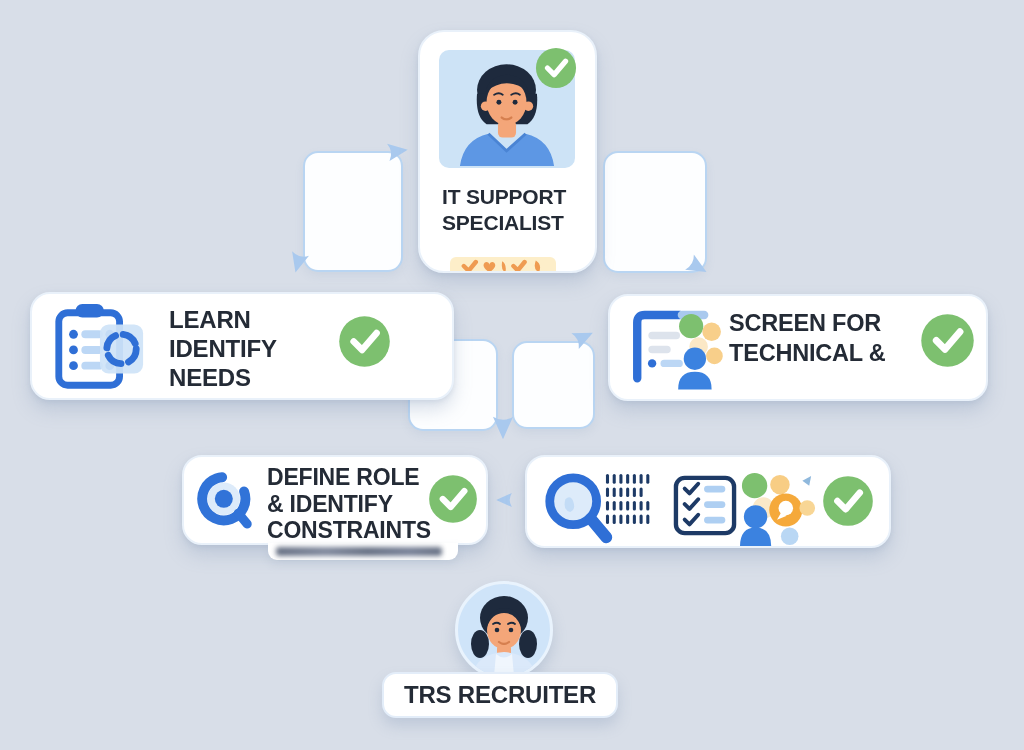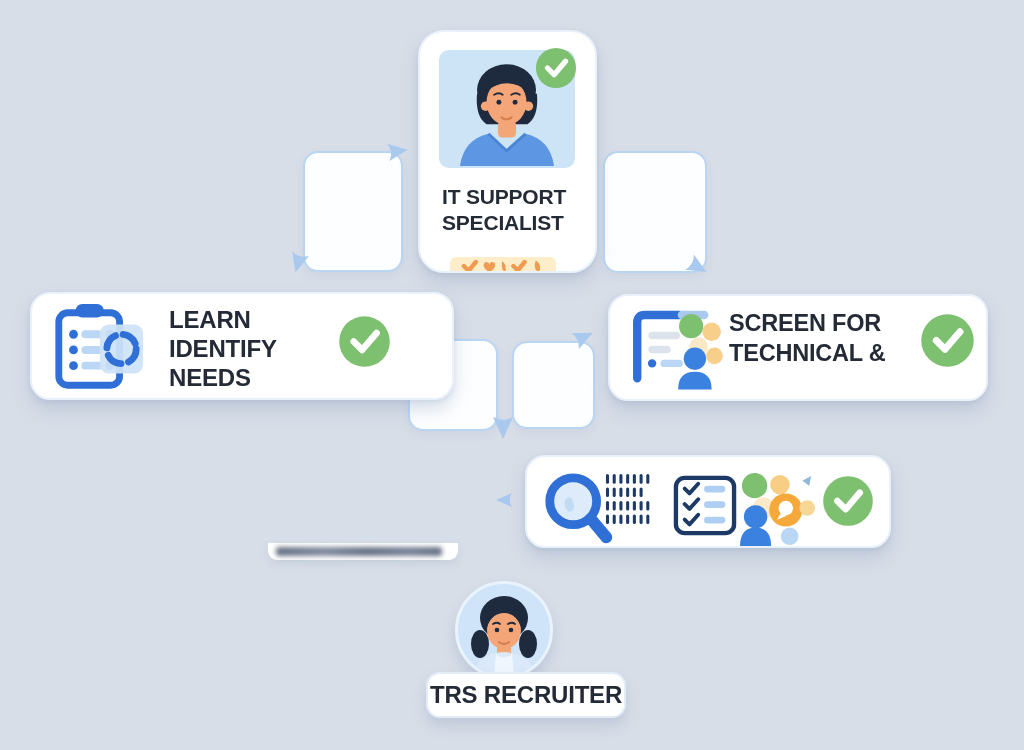--- a/index.html
+++ b/index.html
@@ -144,20 +144,37 @@
     <div class="txt" style="left:119px;top:12px;font-size:23.5px;line-height:30px;">
       <div>SCREEN FOR</div>
       <div>TECHNICAL &amp;</div>
     </div>
     <svg class="check" style="left:310px;top:17px;" width="55" height="55" viewBox="0 0 44 44">
       <circle cx="22" cy="22" r="21" fill="#7dc06f"></circle>
       <path d="M13 22 L20 29 L32 15" stroke="#ffffff" stroke-width="5.5" fill="none" stroke-linecap="round" stroke-linejoin="round"></path>
     </svg>
   </div>
 
+  <div class="card" style="left:182px;top:455px;width:306px;height:90px;">
+    <svg class="check" style="left:244px;top:17px;" width="50" height="50" viewBox="0 0 44 44">
+      <circle cx="22" cy="22" r="21" fill="#7dc06f"></circle>
+      <path d="M13 22 L20 29 L32 15" stroke="#ffffff" stroke-width="5.5" fill="none" stroke-linecap="round" stroke-linejoin="round"></path>
+    </svg>
+    <svg style="position:absolute;left:11px;top:13px;" width="63" height="63" viewBox="0 0 70 70">
+      <circle cx="32" cy="32" r="18" fill="#ddebfa"></circle>
+      <circle cx="32" cy="32" r="24" fill="none" stroke="#3173d8" stroke-width="11" stroke-dasharray="119 32" stroke-linecap="round" transform="rotate(-20 32 32)"></circle>
+      <circle cx="32" cy="32" r="10" fill="#3173d8"></circle>
+      <path d="M48 48 L58 60" stroke="#3173d8" stroke-width="10" stroke-linecap="round"></path>
+    </svg>
+    <div class="txt" style="left:83px;top:7px;font-size:23px;line-height:26.5px;">
+      <div>DEFINE ROLE</div>
+      <div>&amp; IDENTIFY</div>
+      <div>CONSTRAINTS</div>
+    </div>
+  </div>
 
   <div class="ghostbar" style="left:268px;top:543px;width:190px;height:17px;">
     <div class="smudge" style="left:8px;top:4px;width:166px;height:9px;"></div>
   </div>
 
   <div class="card" style="left:525px;top:455px;width:366px;height:93px;">
     <svg style="position:absolute;left:13px;top:13px;" width="82" height="82" viewBox="0 0 84 84">
       <circle cx="34" cy="32" r="24" fill="#ddebfa" stroke="#2f6fd6" stroke-width="9"></circle>
       <path d="M26 30 Q23 41 31 43 Q37 41 34 32 Q31 25 26 30 Z" fill="#c3dcf6"></path>
       <path d="M52 50 L68 69" stroke="#2f6fd6" stroke-width="12" stroke-linecap="round"></path>
@@ -232,17 +249,17 @@
       <circle cx="39" cy="46" r="2.3" fill="#1e2a3d"></circle>
         <circle cx="53" cy="46" r="2.3" fill="#1e2a3d"></circle>
       <path d="M35 40 q4 -2.5 7 0" stroke="#1e2a3d" stroke-width="1.8" fill="none" stroke-linecap="round"></path>
       <path d="M50 40 q4 -2.5 7 0" stroke="#1e2a3d" stroke-width="1.8" fill="none" stroke-linecap="round"></path>
       <path d="M41 58 q5 4 10 0" stroke="#d67f4f" stroke-width="2.2" fill="none" stroke-linecap="round"></path>
       <rect x="39" y="61" width="14" height="12" rx="4" fill="#f4a679"></rect>
       <path d="M14 92 Q18 70 46 68 Q74 70 78 92 Z" fill="#dbe9fa"></path>
       <path d="M38 70 Q46 77 54 70 L56 92 L36 92 Z" fill="#f0f6fd"></path>
     </svg>
   </div>
-  <div class="pill" style="left:426px;top:672px;width:200px;height:46px;">
+  <div class="pill" style="left:382px;top:672px;width:236px;height:46px;">
     <span>TRS RECRUITER</span>
   </div>
 
 </div>
 
 </body></html>

